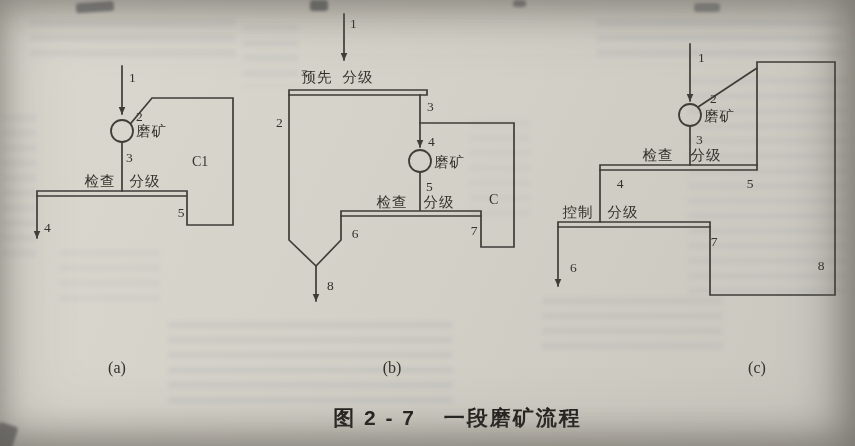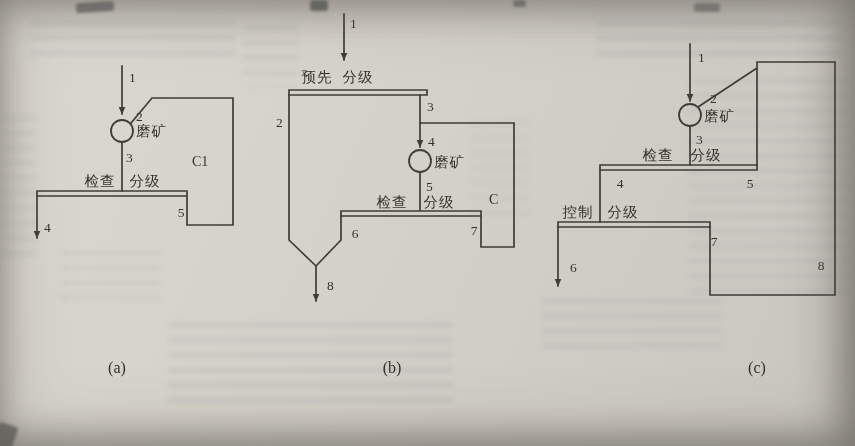--- a/index.html
+++ b/index.html
@@ -118,15 +118,19 @@
       <text class="num mid" x="750" y="188">5</text>
       <text class="cjk mid" x="578" y="217">控制</text>
       <text class="cjk mid" x="623" y="217">分级</text>
       <text class="num" x="570" y="272">6</text>
       <text class="num mid" x="714" y="246">7</text>
       <text class="num mid" x="821" y="270">8</text>
       <text class="sub mid" x="757" y="373">(c)</text>
     </g>
   </svg>
 
+  <div class="caption">
+    <span>图 2 - 7</span>
+    <span class="t">一段磨矿流程</span>
+  </div>
 
   <div class="vignette"></div>
 </div>
 
 </body></html>

